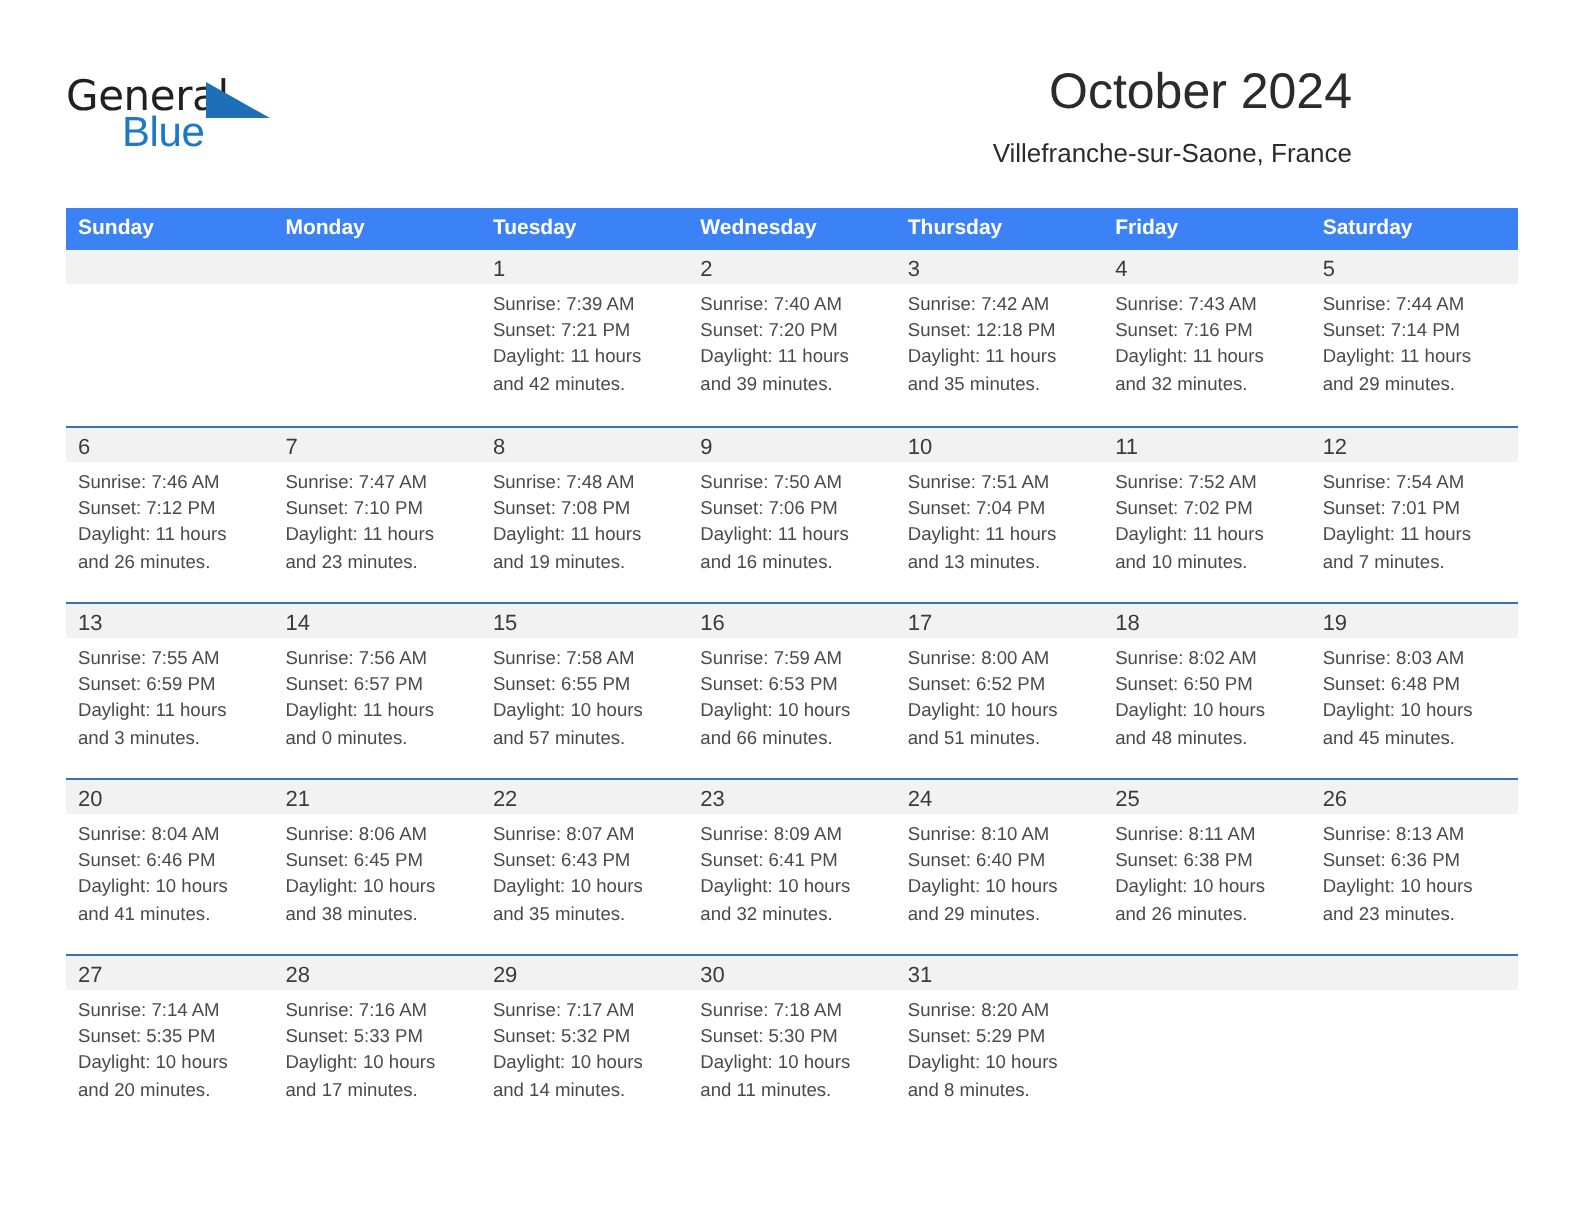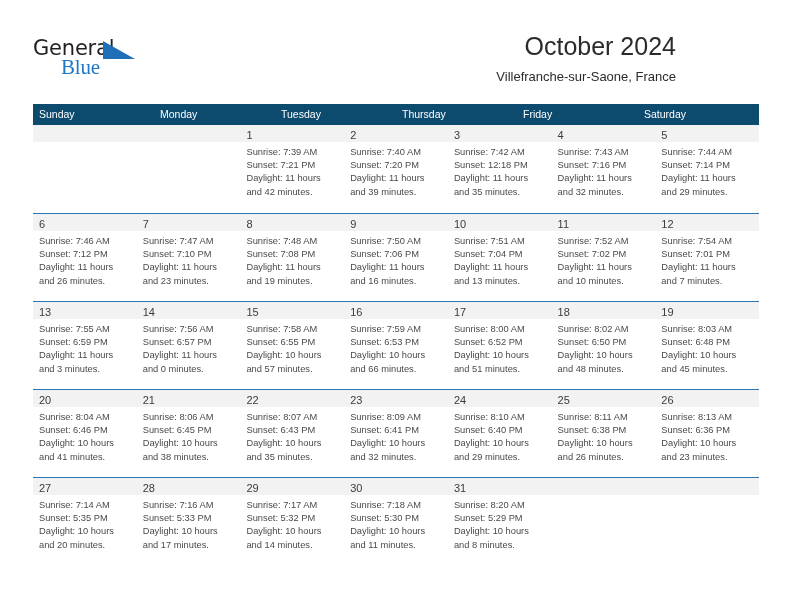--- a/index.html
+++ b/index.html
@@ -48,21 +48,21 @@
     font-family: "DejaVu Sans", sans-serif;
     line-height: 24px;
   }
   .logo-blue {
     position: absolute;
     left: 28px;
     top: 19px;
     font-size: 21px;
     letter-spacing: -0.2px;
     color: #1e78c8;
-    font-family: Liberation Serif, serif;
+    font-family: Liberation Sans, sans-serif;
     line-height: 24px;
   }
   .logo-triangle {
     position: absolute;
     left: 70px;
     top: 5px;
     width: 0;
     height: 0;
     border-left: 32px solid #1e6fb8;
     border-top: 18px solid transparent;
@@ -94,22 +94,23 @@
   .calendar {
     position: absolute;
     left: 33px;
     top: 104px;
     width: 726px;
   }
 
   .weekday-row {
     display: flex;
     width: 100%;
-    background: #0c4a6e;
+    background: #3b82f6;
     height: 21px;
+    font-weight: bold;
   }
   .weekday-cell {
     flex: 1 1 0;
     font-size: 10.5px;
     color: #ffffff;
     line-height: 21px;
     padding-left: 6px;
     box-sizing: border-box;
     overflow: hidden;
     white-space: nowrap;
@@ -175,20 +176,21 @@
       <div class="cal-subtitle">Villefranche-sur-Saone, France</div>
     </div>
 
   </div>
 
   <div class="calendar">
     <div class="weekday-row" id="weekday-row">
         <div class="weekday-cell">Sunday</div>
         <div class="weekday-cell">Monday</div>
         <div class="weekday-cell">Tuesday</div>
+        <div class="weekday-cell">Wednesday</div>
         <div class="weekday-cell">Thursday</div>
         <div class="weekday-cell">Friday</div>
         <div class="weekday-cell">Saturday</div>
       </div>
     <div id="week-rows">
         <div class="week-row">
           <div class="day-cell">
             <div class="day-number-band"><span class="day-number"></span></div>
             <div class="day-body"></div>
           </div>

